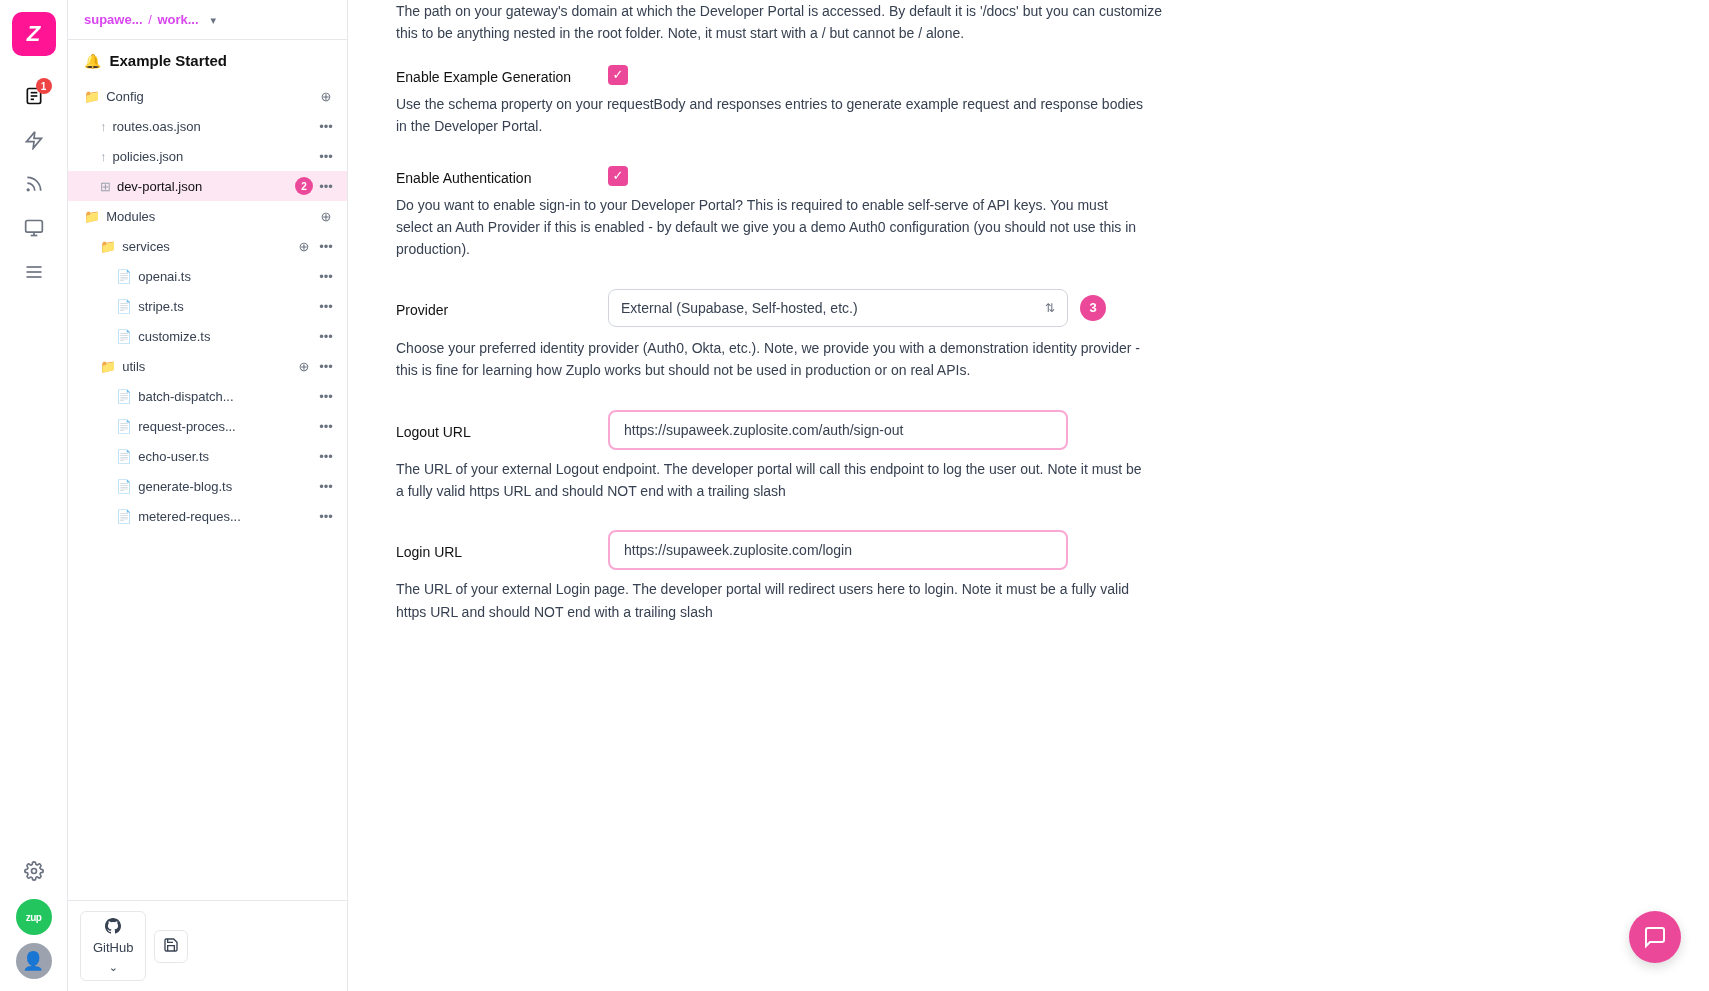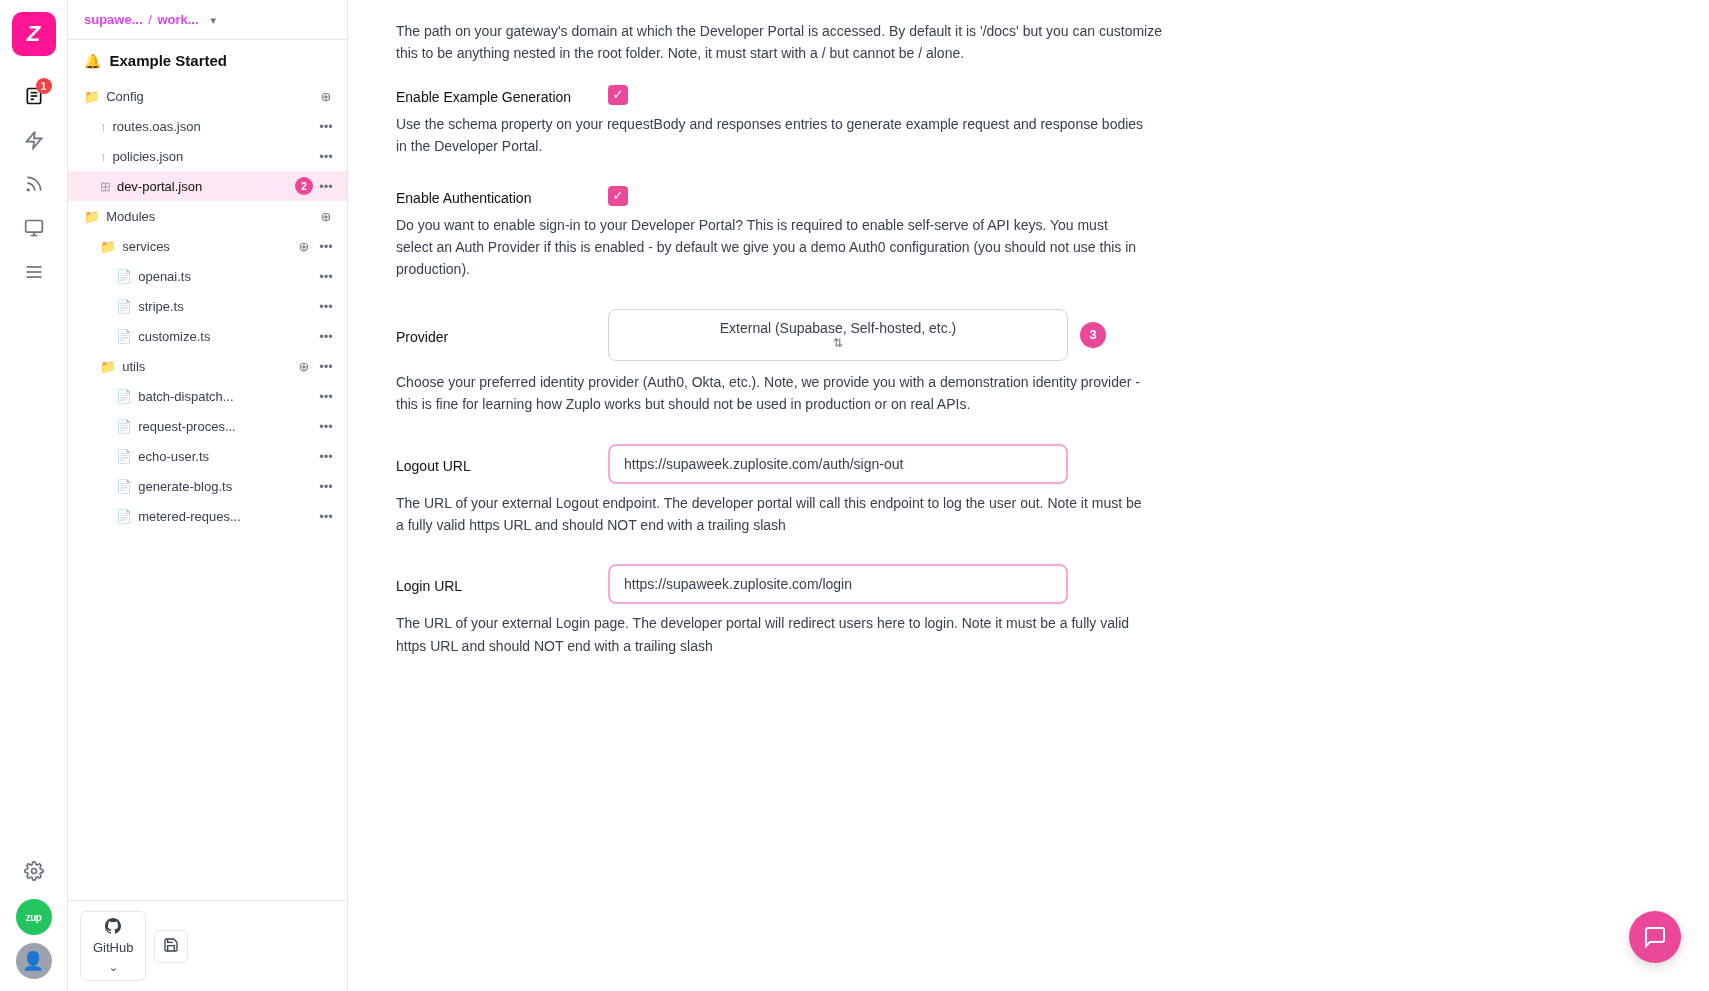--- a/index.html
+++ b/index.html
@@ -228,21 +228,21 @@
       line-height: 1.6;
       max-width: 750px;
       margin-bottom: 16px;
     }
     .intro-text {
       font-size: 14px;
       color: #374151;
       line-height: 1.6;
       max-width: 780px;
       margin-bottom: 20px;
-      padding-top: 20px;
+      padding-top: 0;
     }
 
     .checkbox-custom {
       width: 20px;
       height: 20px;
       background: #ec4899;
       border-radius: 4px;
       display: flex;
       align-items: center;
       justify-content: center;
@@ -258,21 +258,20 @@
       border: 1px solid #d1d5db;
       border-radius: 8px;
       font-size: 14px;
       color: #374151;
       background: #fff;
       display: flex;
       align-items: center;
       justify-content: space-between;
       cursor: pointer;
       position: relative;
-      flex-direction: column;
     }
     .provider-select-arrow { color: #6b7280; font-size: 12px; }
 
     .step-badge {
       width: 26px;
       height: 26px;
       background: #ec4899;
       color: #fff;
       border-radius: 50%;
       font-size: 13px;

